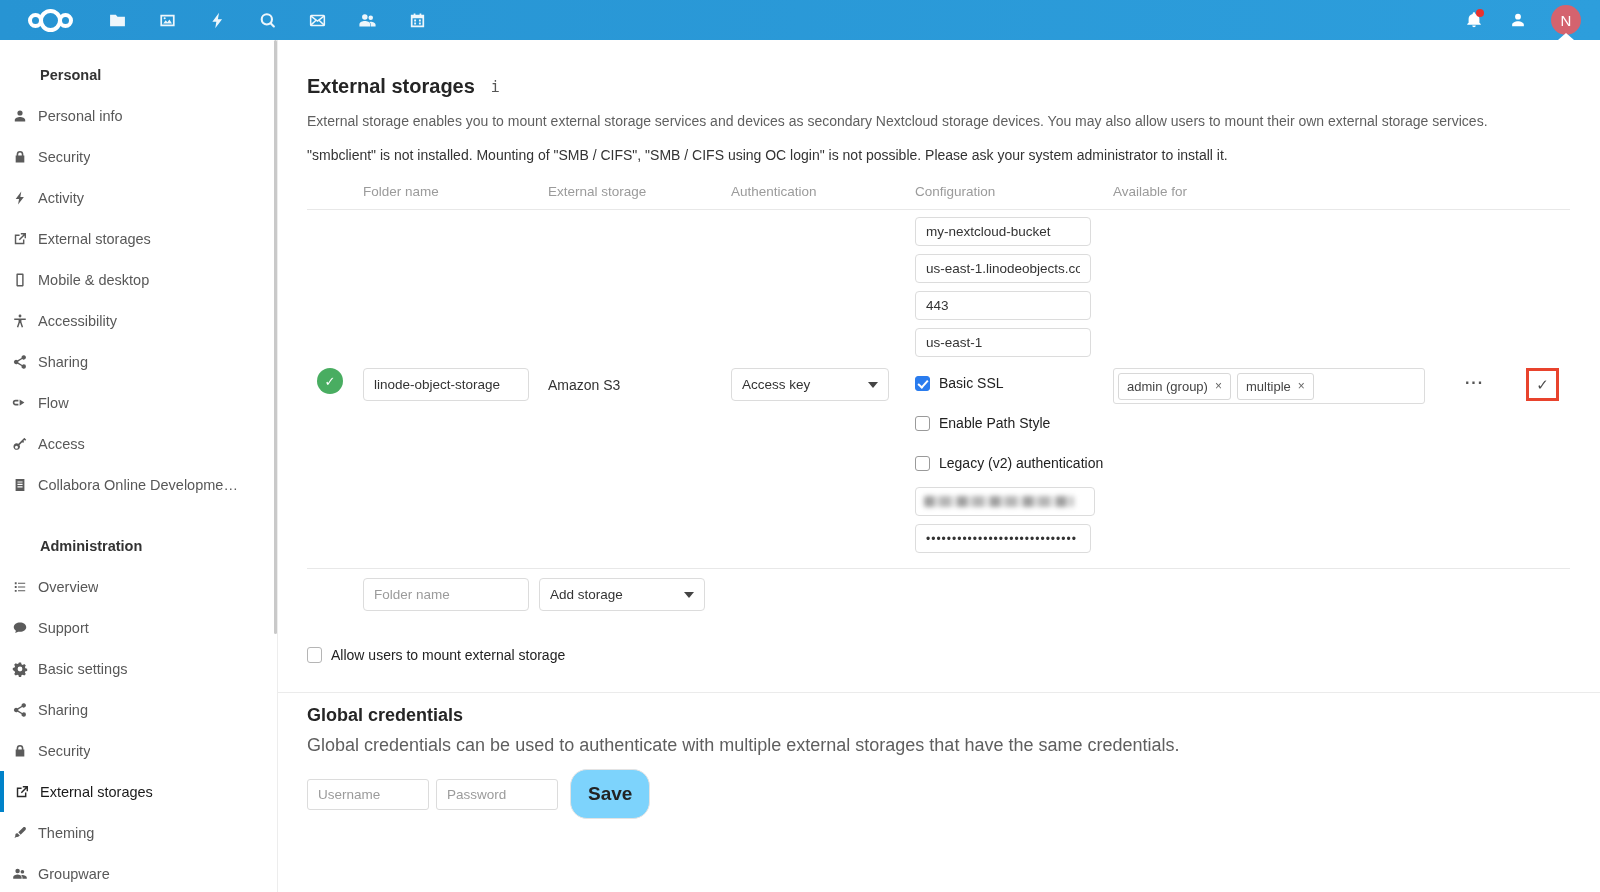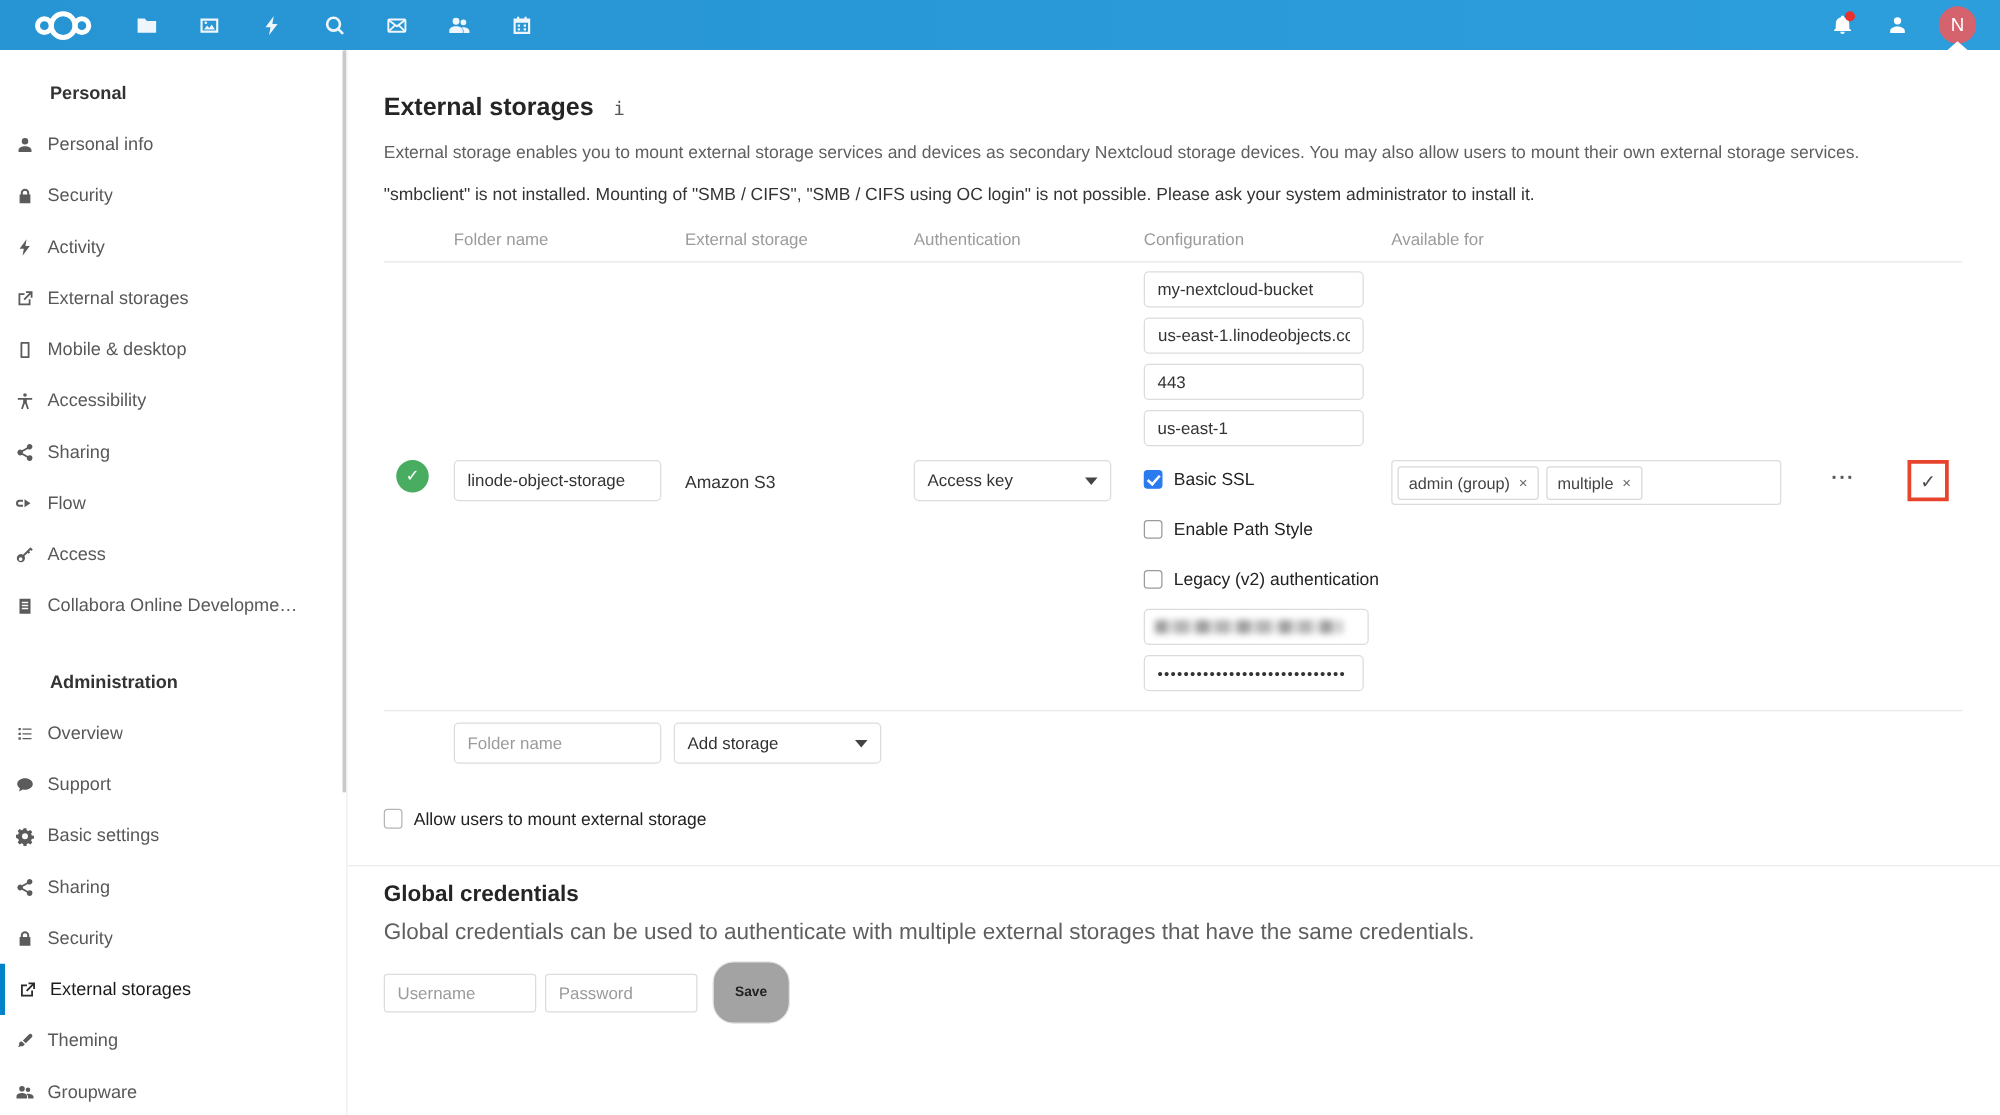--- a/index.html
+++ b/index.html
@@ -108,21 +108,21 @@
   .allow-row { margin-top:26px; display:flex; align-items:center; cursor:pointer; }
   .allow-row .cb { width:16px; height:16px; border-color:#b5b5b5; }
   .allow-row .cb-label { font-size:14px; color:#222; }
 
   .section-divider { margin:29px -30px 0 -29px; border:0; border-top:1px solid #ebebeb; }
   .gc-title { margin-top:12px; font-size:18px; font-weight:bold; color:#252525; }
   .gc-desc { margin-top:9px; font-size:18px; color:#5f5f5f; }
   .gc-form { margin-top:13px; display:flex; align-items:center; }
   .gc-form input.txt { width:122px; height:31px; border-radius:3px; margin-right:7px; }
   .save-btn { margin-left:5px; height:50px; padding:0 17px; border:1px solid #e3e3e3; border-radius:17px;
-    background:#a3a3a3; font-size:11px; font-weight:bold; color:#222; cursor:pointer;
+    background:#7dd3fc; font-size:19px; font-weight:bold; color:#222; cursor:pointer;
     font-family:"Liberation Sans","DejaVu Sans",sans-serif; }
 </style>
 </head>
 <body>
 
 <div class="topbar">
   <div class="logo">
     <span class="ring r-sm"></span>
     <span class="ring r-lg"></span>
     <span class="ring r-sm"></span>

